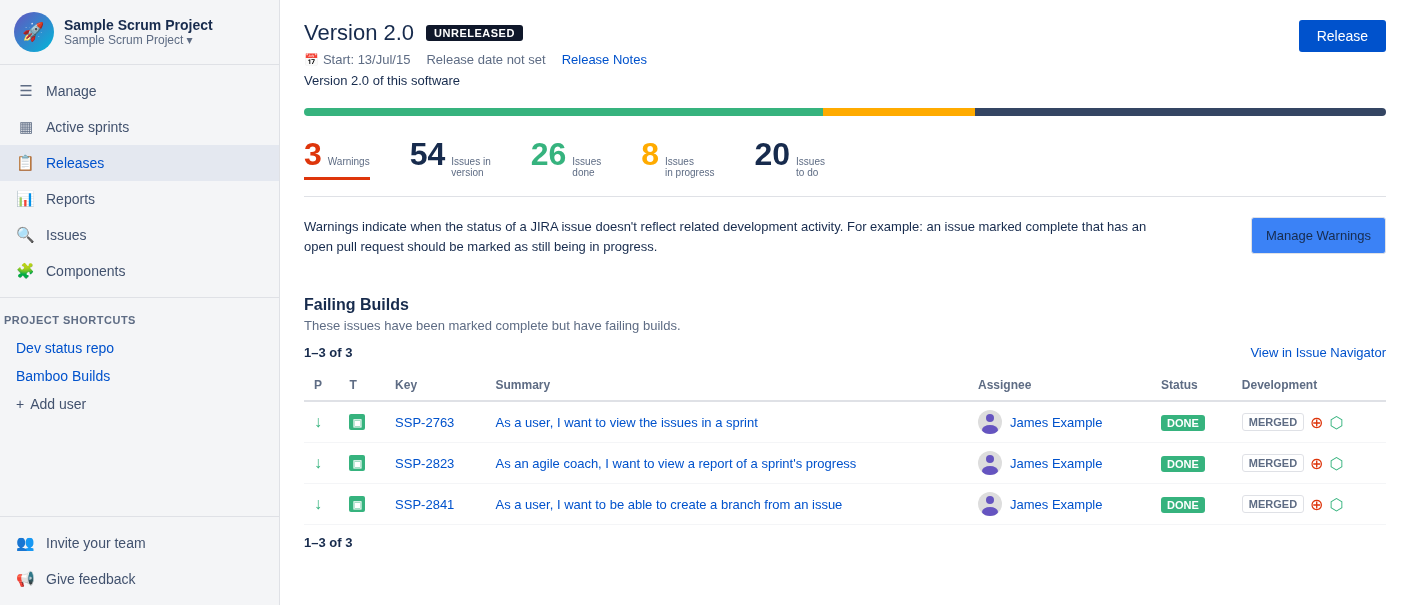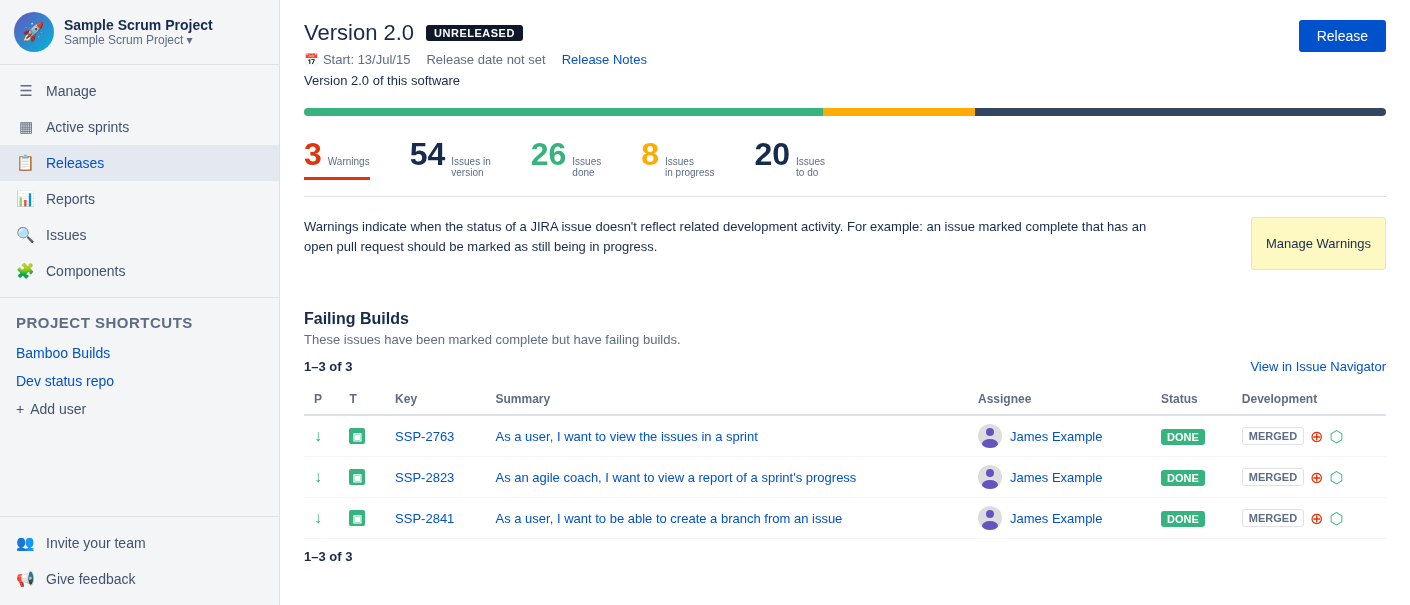--- a/index.html
+++ b/index.html
@@ -45,21 +45,21 @@
       padding: 8px 16px;
       color: #42526e;
       cursor: pointer;
       font-size: 14px;
       border-radius: 0;
     }
     .nav-item.active { background: #e4e8f0; color: #0052cc; font-weight: 500; }
     .nav-icon { width: 20px; height: 20px; display: flex; align-items: center; justify-content: center; color: #5e6c84; font-size: 15px; }
     .nav-item.active .nav-icon { color: #0052cc; }
     .sidebar-divider { border: none; border-top: 1px solid #dfe1e6; margin: 8px 0; }
-    .sidebar-section-title { padding: 8px 16px; font-size: 15px; font-weight: 700; color: #5e6c84; text-transform: uppercase; letter-spacing: 0.5px; }
+    .sidebar-section-title { padding: 8px 4px; font-size: 11px; font-weight: 700; color: #5e6c84; text-transform: uppercase; letter-spacing: 0.5px; }
     .sidebar-link { padding: 6px 16px; color: #0052cc; cursor: pointer; font-size: 14px; }
     .sidebar-add-link { display: flex; align-items: center; gap: 6px; padding: 6px 16px; color: #42526e; cursor: pointer; font-size: 14px; }
     .sidebar-bottom { border-top: 1px solid #dfe1e6; padding: 8px 0; }
     .sidebar-bottom-item { display: flex; align-items: center; gap: 10px; padding: 8px 16px; color: #42526e; cursor: pointer; font-size: 14px; }
 
     
     .main {
       flex: 1;
       overflow-y: auto;
       padding: 20px 24px;
@@ -128,24 +128,24 @@
     
     .warnings-section {
       display: flex;
       align-items: flex-start;
       justify-content: space-between;
       margin-bottom: 20px;
       padding-bottom: 20px;
     }
     .warnings-text { max-width: 850px; font-size: 13px; color: #172b4d; line-height: 1.5; }
     .manage-warnings-btn {
-      background: #fef9c3;
+      background: #3b82f6;
       border: 1px solid #dfe1e6;
       color: #172b4d;
-      padding: 18px 14px;
+      padding: 10px 14px;
       border-radius: 3px;
       font-size: 13px;
       cursor: pointer;
       white-space: nowrap;
     }
 
     
     .failing-builds-title { font-size: 16px; font-weight: 700; color: #172b4d; margin-bottom: 4px; }
     .failing-builds-desc { font-size: 13px; color: #5e6c84; margin-bottom: 12px; }
     .pagination-row {
@@ -266,22 +266,22 @@
       <span>Issues</span>
     </div>
     <div class="nav-item">
       <span class="nav-icon">🧩</span>
       <span>Components</span>
     </div>
 
     <hr class="sidebar-divider">
 
     <div class="sidebar-section-title">PROJECT SHORTCUTS</div>
+    <div class="sidebar-link">Dev status repo</div>
     <div class="sidebar-link">Bamboo Builds</div>
-    <div class="sidebar-link">Dev status repo</div>
     <div class="sidebar-add-link">
       <span>+</span>
       <span>Add user</span>
     </div>
   </nav>
 
   <div class="sidebar-bottom">
     <div class="sidebar-bottom-item">
       <span class="nav-icon">👥</span>
       <span>Invite your team</span>

